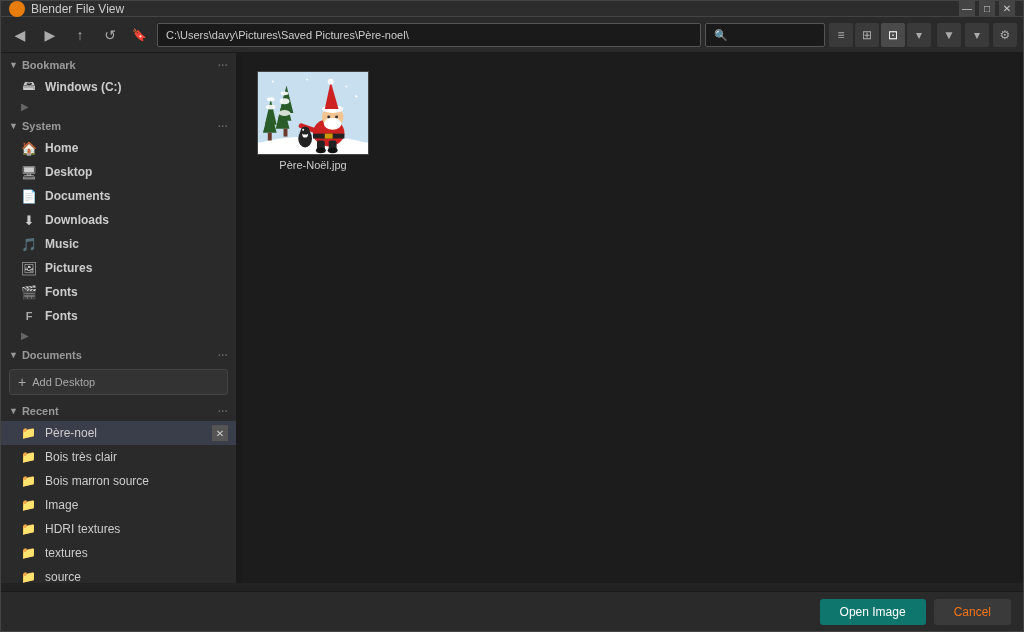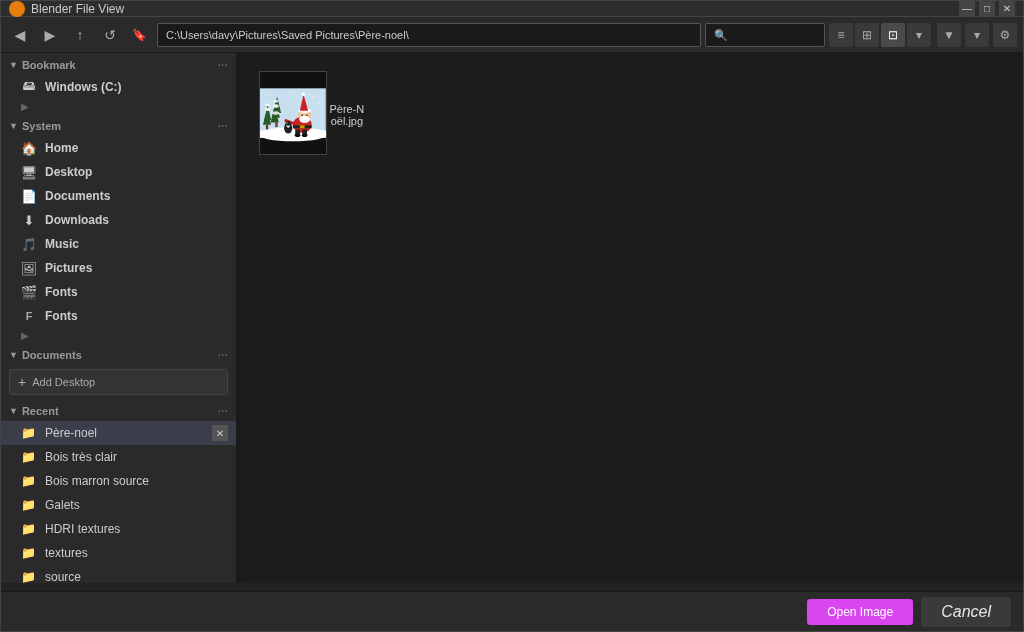--- a/index.html
+++ b/index.html
@@ -225,21 +225,21 @@
       flex-wrap: wrap;
       align-content: flex-start;
       gap: 8px;
     }
     .main-area::-webkit-scrollbar { width: 8px; }
     .main-area::-webkit-scrollbar-track { background: #1c1c1c; }
     .main-area::-webkit-scrollbar-thumb { background: #444; }
     .file-item {
       width: 120px;
       display: flex;
-      flex-direction: row;
+      flex-direction: column;
       align-items: center;
       cursor: pointer;
       padding: 6px;
       border-radius: 3px;
     }
     .file-thumbnail {
       width: 112px;
       height: 84px;
       border: 1px solid #444;
       display: flex;
@@ -264,37 +264,36 @@
       justify-content: flex-end;
       padding: 0 12px;
       gap: 8px;
     }
     .scrollbar-area {
       width: 100%;
       height: 8px;
       background: #222;
     }
     .btn-open {
-      background: #d946ef;
+      background: #0f766e;
       color: white;
       border: none;
       padding: 6px 20px;
       font-size: 12px;
       cursor: pointer;
       border-radius: 3px;
     }
     .btn-cancel {
       background: #3a3a3a;
-      color: #e5e5e5;
+      color: #f97316;
       border: none;
       padding: 6px 20px;
-      font-size: 16px;
+      font-size: 12px;
       cursor: pointer;
       border-radius: 3px;
-      font-style: italic;
     }
     .sidebar-resize {
       width: 4px;
       background: #1a1a1a;
       cursor: col-resize;
     }
     
     .santa-scene {
       width: 112px;
       height: 84px;
@@ -411,21 +410,21 @@
       <div class="recent-item">
         <div class="icon">📁</div>
         <span>Bois très clair</span>
       </div>
       <div class="recent-item">
         <div class="icon">📁</div>
         <span>Bois marron source</span>
       </div>
       <div class="recent-item">
         <div class="icon">📁</div>
-        <span>Galets</span>
+        <span>Image</span>
       </div>
       <div class="recent-item">
         <div class="icon">📁</div>
         <span>HDRI textures</span>
       </div>
       <div class="recent-item">
         <div class="icon">📁</div>
         <span>textures</span>
       </div>
       <div class="recent-item">

